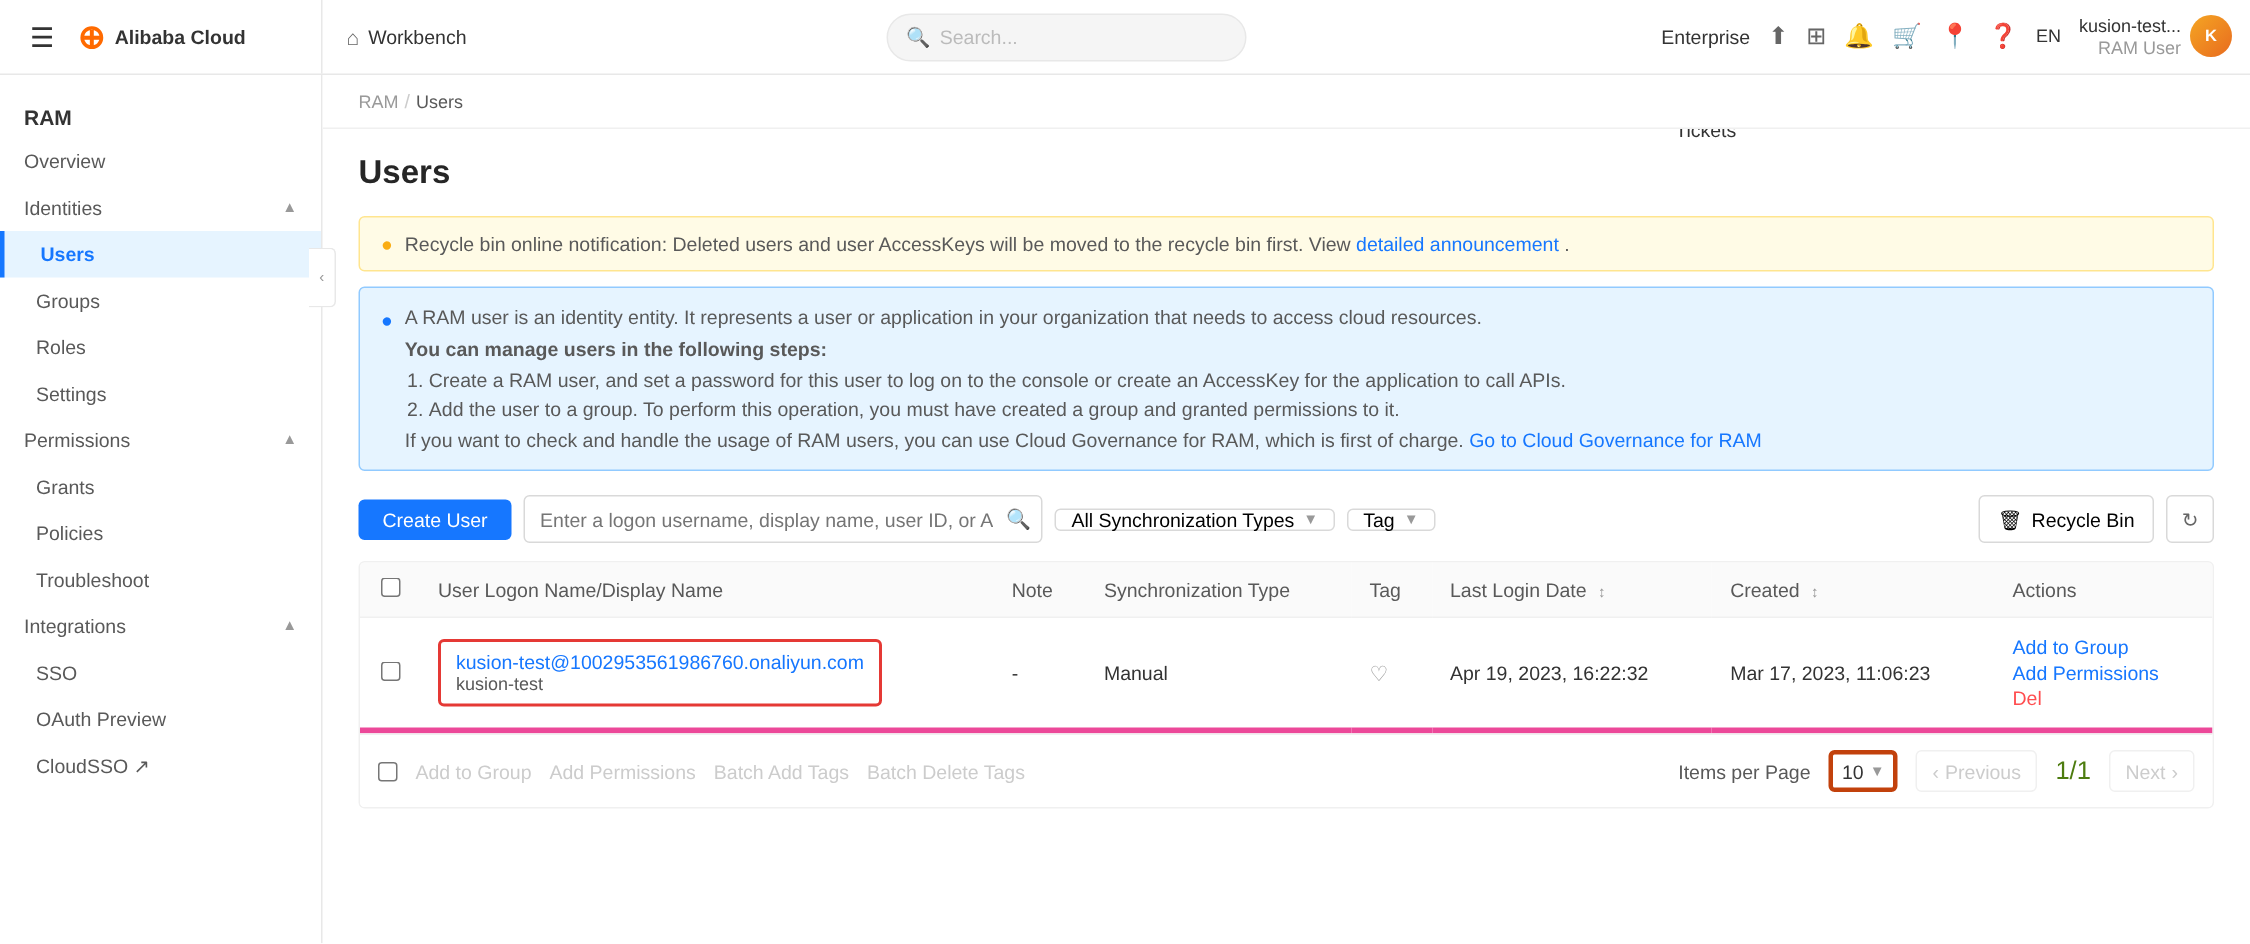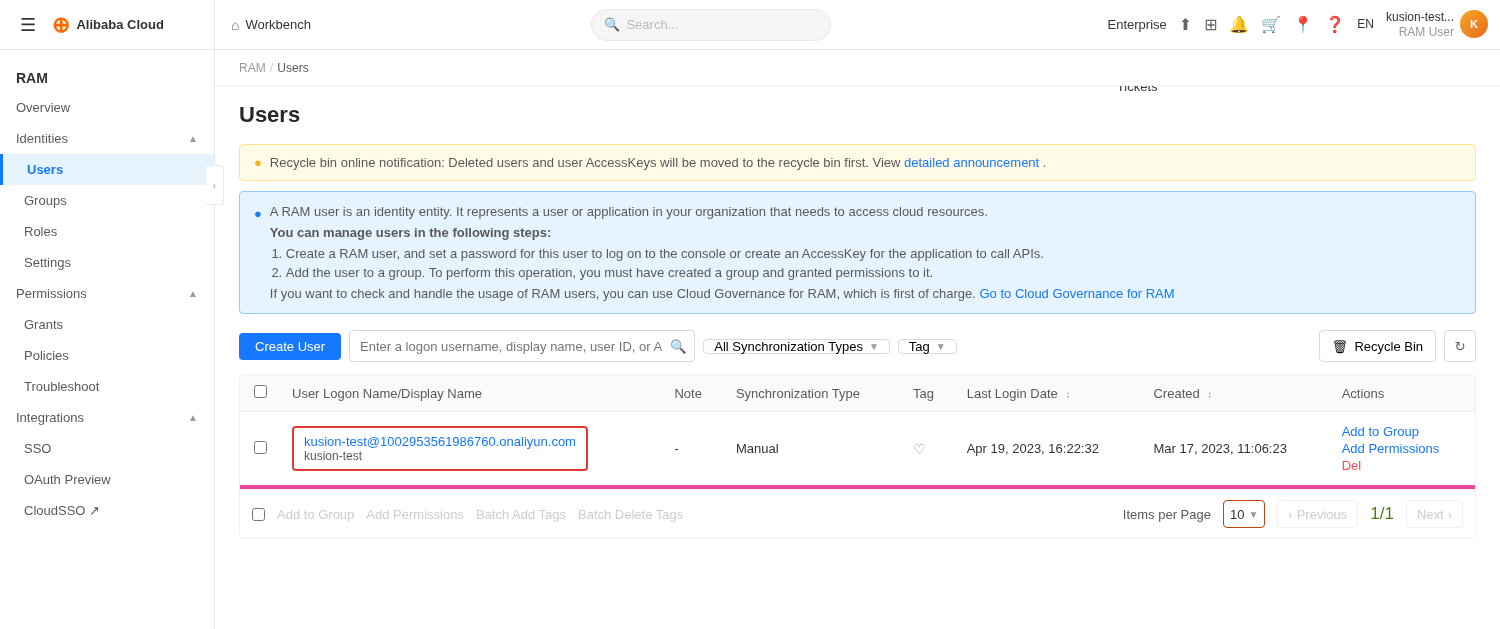--- a/index.html
+++ b/index.html
@@ -51,21 +51,21 @@
 
     
     .user-cell-box { border: 2px solid #e53935; border-radius: 4px; padding: 6px 10px; display: inline-block; }
     .user-logon { color: #1677ff; font-size: 13px; }
     .user-display { color: #595959; font-size: 12px; }
 
     
     .action-links { display: flex; flex-direction: column; gap: 2px; }
     .action-link { color: #1677ff; text-decoration: none; cursor: pointer; font-size: 13px; }
     .action-del { color: #ff4d4f; cursor: pointer; font-size: 13px; }
-    .page-size-select { height: 28px; border: 1px solid #c2410c; border-radius: 4px; padding: 0 6px; font-size: 13px; background: #fff; cursor: pointer; display: flex; align-items: center; gap: 4px; }
+    .page-size-select { height: 28px; border: 3px solid #c2410c; border-radius: 4px; padding: 0 6px; font-size: 13px; background: #fff; cursor: pointer; display: flex; align-items: center; gap: 4px; }
     .page-btn { height: 28px; padding: 0 10px; border: 1px solid #d9d9d9; border-radius: 4px; background: #fff; cursor: pointer; font-size: 13px; color: #595959; display: flex; align-items: center; gap: 4px; }
     .page-btn.disabled { color: #ccc; cursor: default; border-color: #f0f0f0; }
 
     
     .bulk-bar { display: flex; align-items: center; gap: 12px; padding: 10px 12px; border-top: 1px solid #f0f0f0; background: #fff; }
     .bulk-link { color: #595959; cursor: pointer; font-size: 13px; }
     .bulk-link.disabled { color: #ccc; cursor: default; }
 
     
     .page-wrapper { display: flex; flex-direction: column; height: 629px; overflow: hidden; }

